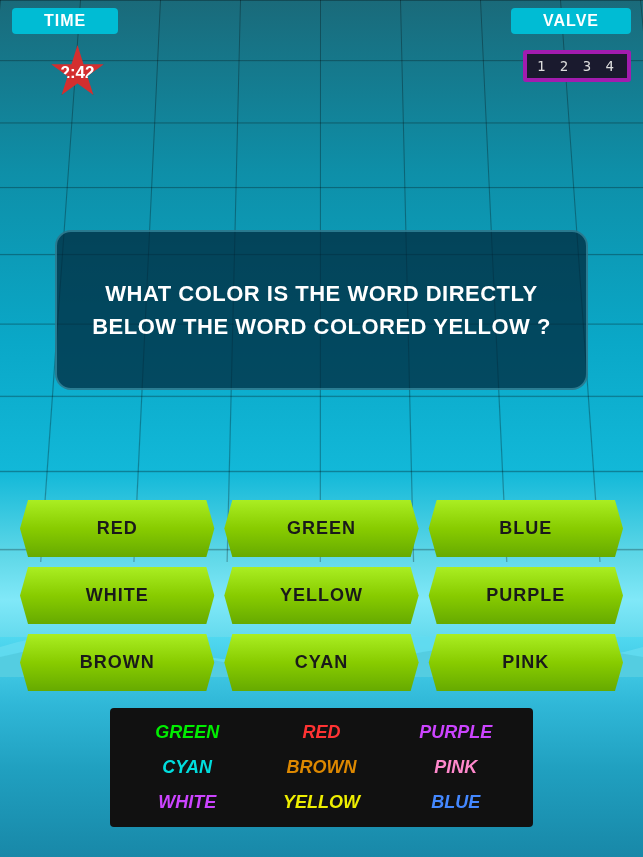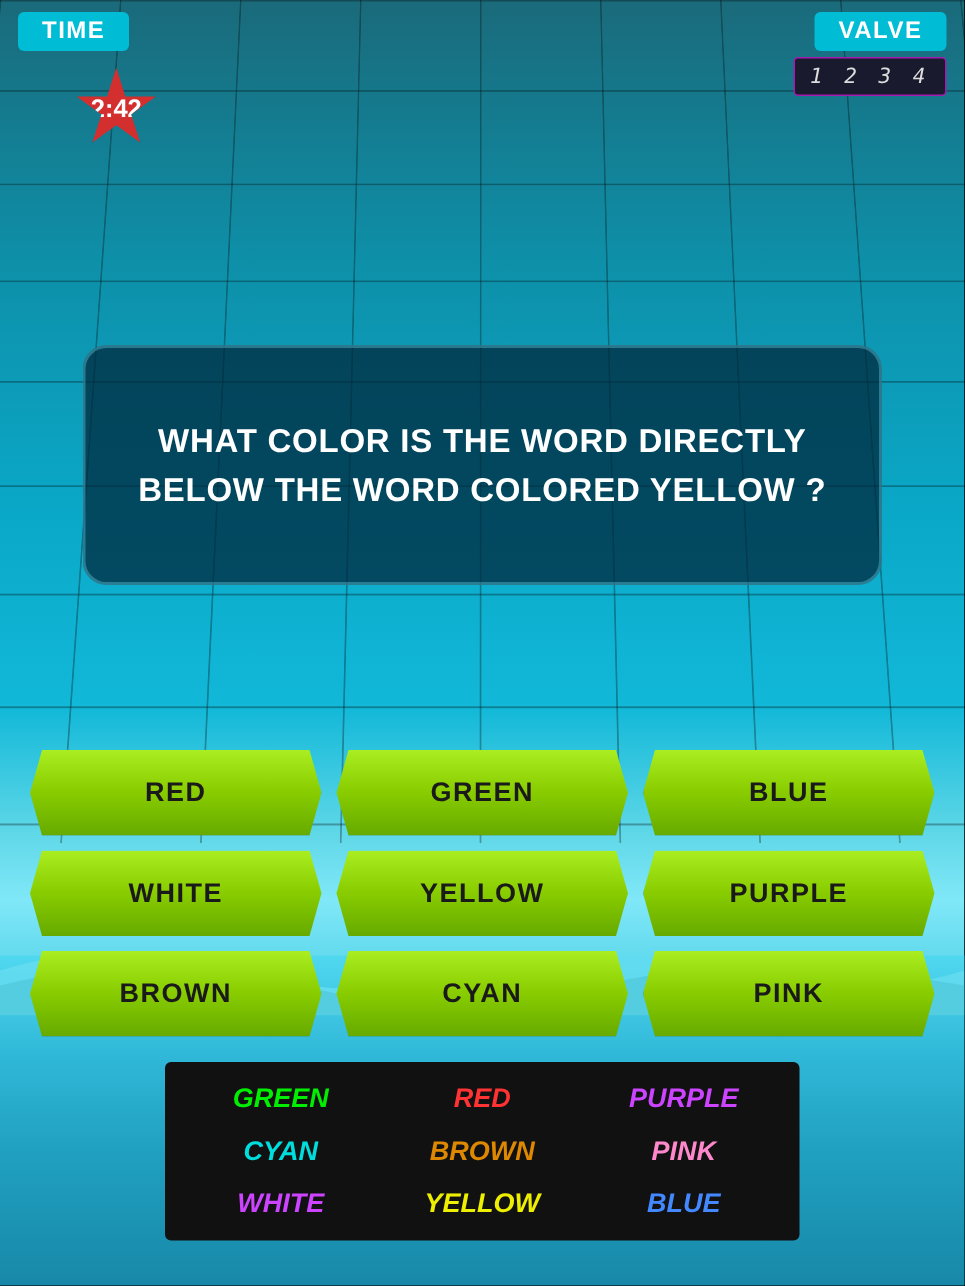--- a/index.html
+++ b/index.html
@@ -55,42 +55,41 @@
       align-items: flex-start;
       padding: 8px 12px;
       z-index: 10;
     }
 
     .time-label, .valve-label {
       background: #00bcd4;
       color: white;
       font-weight: bold;
       font-size: 16px;
-      padding: 4px 16px;
+      padding: 4px 32px;
       border-radius: 4px;
       letter-spacing: 1px;
     }
 
     .valve-display {
       display: flex;
       flex-direction: column;
       align-items: flex-end;
-      gap: 4px;
+      gap: 16px;
     }
 
     .valve-numbers {
       background: #1a1a2e;
-      border: 1px solid #a21caf;
+      border: 4px solid #a21caf;
       color: #ddd;
       font-size: 14px;
       padding: 4px 10px;
       border-radius: 3px;
       letter-spacing: 3px;
       font-family: monospace;
-      font-style: italic;
     }
 
     
     .timer-badge {
       position: absolute;
       top: 45px;
       left: 50px;
       width: 55px;
       height: 55px;
       background: #d32f2f;

